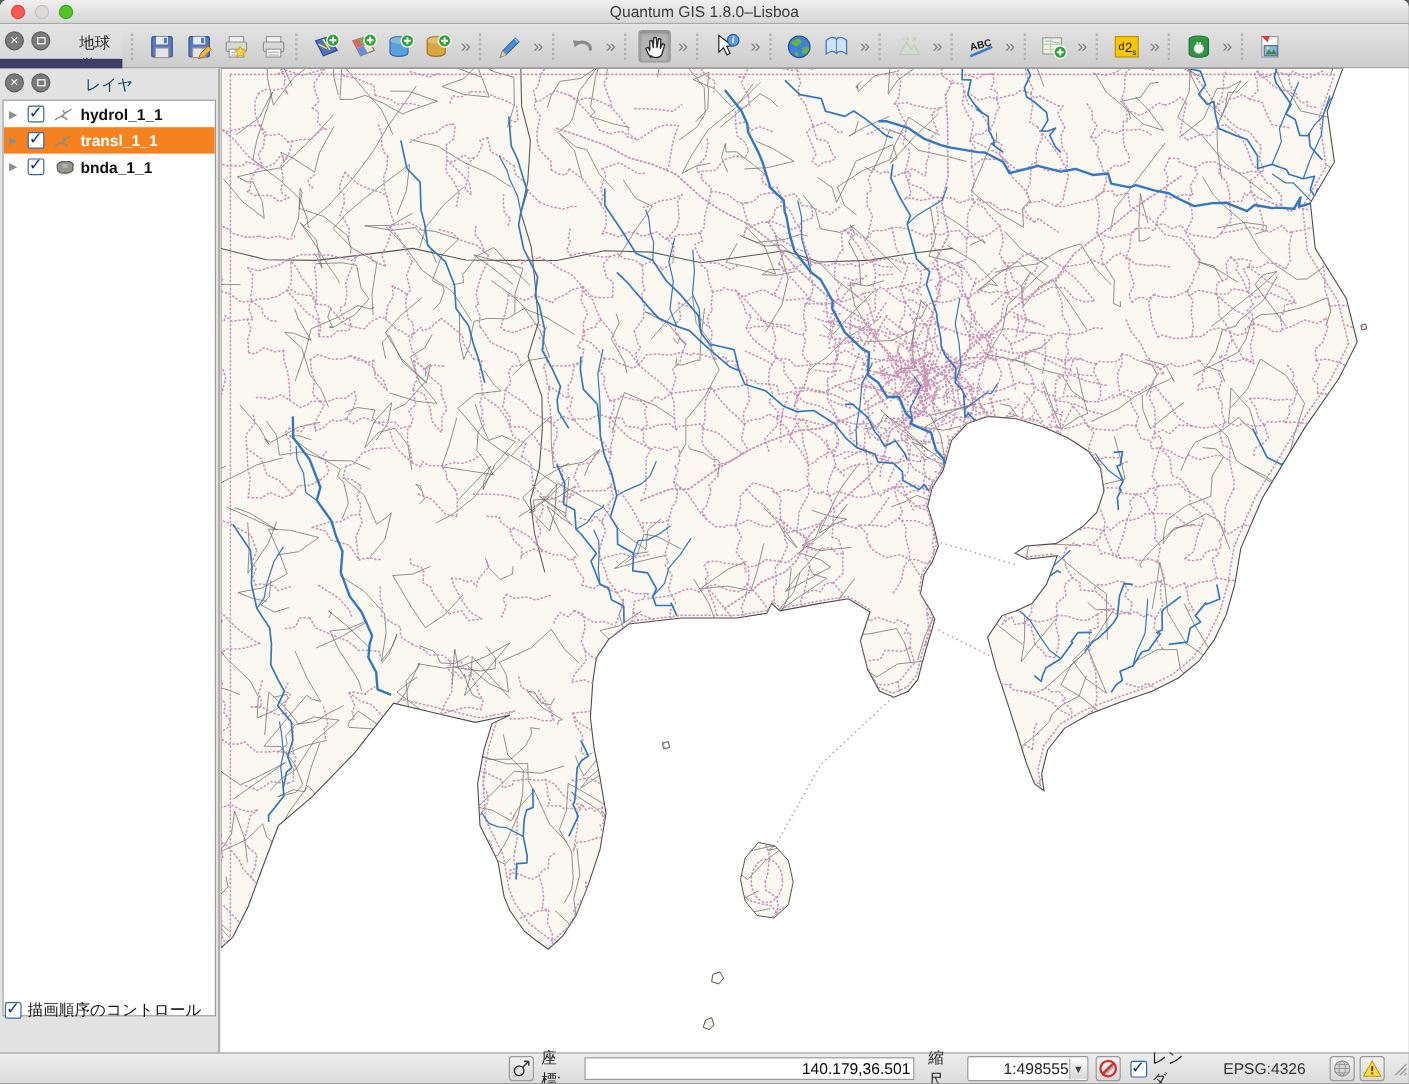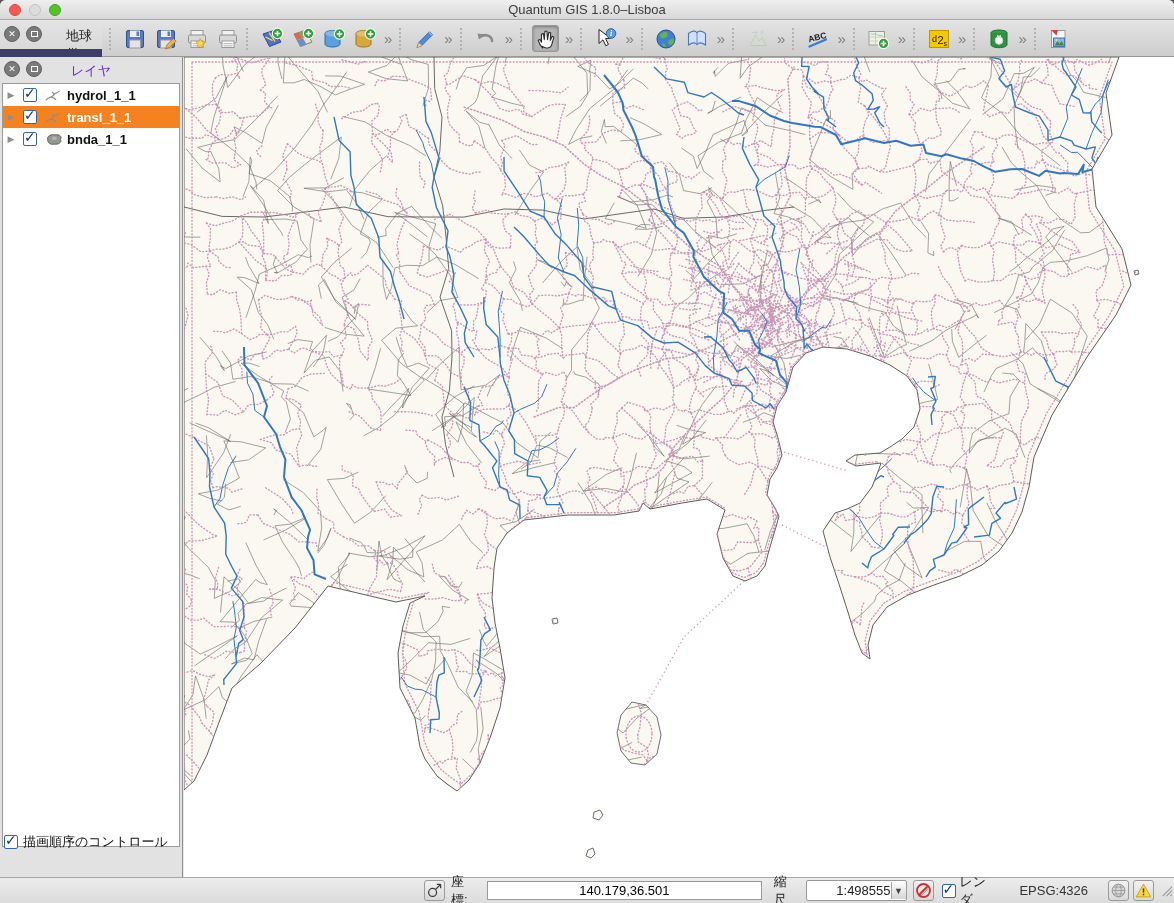--- a/index.html
+++ b/index.html
@@ -33,21 +33,21 @@
   .tbchev{color:#7e7e7e;font-size:15px;margin:0 4px;line-height:26px;}
   .tbi{width:27px;height:27px;margin:0 2px;display:flex;align-items:center;justify-content:center;border-radius:3px;}
   .tbi svg{width:24px;height:24px;display:block;}
   .tbi.active{background:#b5b5b5;box-shadow:inset 0 1px 3px rgba(0,0,0,.35);border:1px solid #989898;}
   .tbi.disabled{opacity:.55;}
   
   #main{position:absolute;left:0;top:57px;width:100%;height:820px;}
   #layers-panel{position:absolute;left:0;top:0;width:183px;height:820px;background:#e2e2e2;
     border-right:1px solid #8f8f8f;}
   #panel-header{position:relative;height:26px;}
-  #panel-title{position:absolute;left:0;right:0;top:5px;text-align:center;font-size:13px;color:#6d28d9;}
+  #panel-title{position:absolute;left:0;right:0;top:5px;text-align:center;font-size:13px;color:#0c4a6e;}
   #panel-close{left:4px;top:4px;} #panel-float{left:26px;top:4px;}
   #layers-list{position:absolute;left:2px;top:26px;width:178px;height:764px;background:#fff;
     border:1px solid #9a9a9a;overflow:hidden;}
   .lrow{height:22px;display:flex;align-items:center;font-size:13px;font-weight:bold;color:#111;}
   .lrow .exp{width:16px;text-align:center;color:#8e8e8e;font-size:9px;}
   .cb{width:14px;height:14px;background:#fff;border:1.6px solid #3467a8;border-radius:2px;
     position:relative;display:inline-block;flex:none;}
   .cb .mark{position:absolute;left:0px;top:-4px;font-size:14px;font-weight:bold;color:#15336e;}
   .lrow .cb{margin:0 6px 0 4px;}
   .licon{width:24px;display:flex;justify-content:center;flex:none;}
@@ -56,21 +56,21 @@
     font-size:13px;color:#111;gap:5px;}
   #map-canvas{position:absolute;left:184px;top:0;width:990px;height:820px;background:#fff;}
   #map-canvas svg{display:block;}
   
   #statusbar{position:absolute;left:0;bottom:0;width:100%;height:26px;
     background:linear-gradient(#ececec,#dcdcdc);border-top:1px solid #a5a5a5;
     display:flex;align-items:center;font-size:13px;color:#222;}
   .sb-btn{width:22px;height:21px;border:1px solid #9a9a9a;border-radius:3px;
     background:linear-gradient(#f2f2f2,#d8d8d8);display:flex;align-items:center;justify-content:center;margin:0 2px;}
   .sb-btn svg{width:17px;height:17px;}
-  #coords-input{width:289px;height:19px;border:1px solid #999;text-align:center;
+  #coords-input{width:289px;height:19px;border:1px solid #999;text-align:right;
     font-size:13px;font-family:"Liberation Sans",sans-serif;background:#fff;margin:0 8px 0 4px;}
   .sb-label{margin:0 4px;}
   .combo{height:21px;background:#fff;border:1px solid #999;border-radius:2px;
     display:flex;align-items:center;width:104px;margin:0 4px;padding-left:24px;}
   .combo span.val{flex:1;padding-left:5px;font-size:13px;}
   .combo-btn{width:15px;height:17px;background:linear-gradient(#fdfdfd,#d5d5d5);
     border-left:1px solid #aaa;font-size:9px;color:#444;display:flex;align-items:center;justify-content:center;}
   #sb-epsg{margin:0 18px;color:#333;}
   #grip{margin-left:2px;margin-right:1px;}
 </style>

